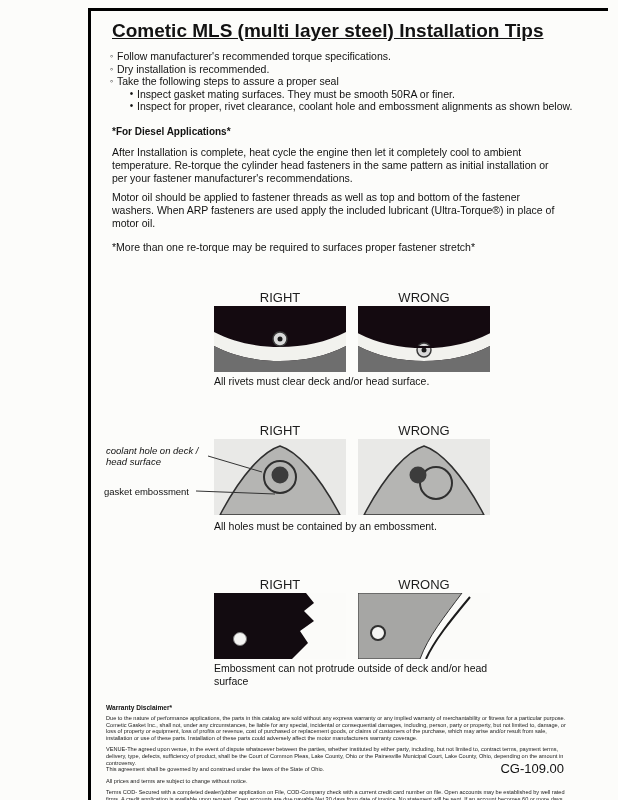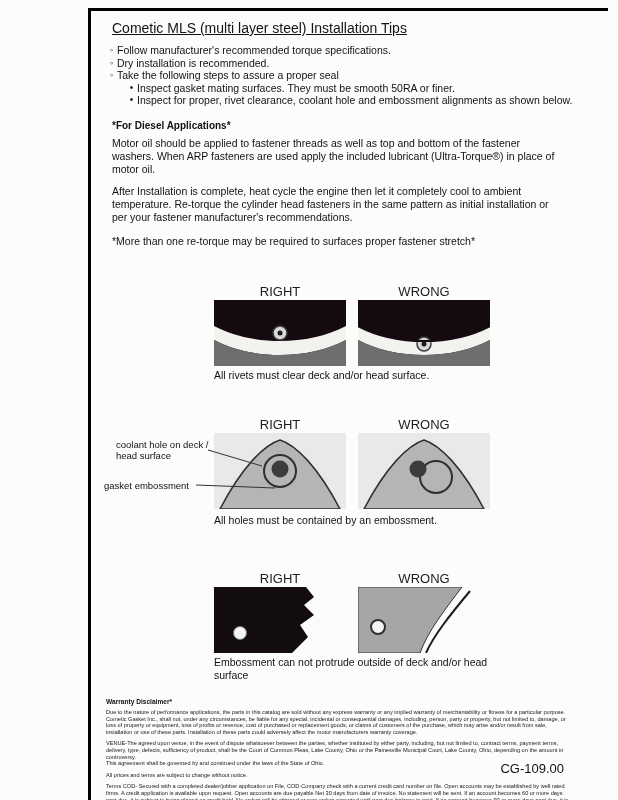--- a/index.html
+++ b/index.html
@@ -7,41 +7,41 @@
   body {
     width:618px; height:800px; background:#fcfcfa;
     font-family:"Liberation Sans", sans-serif; color:#121212;
     position:relative; overflow:hidden;
   }
   .page { position:relative; width:618px; height:800px; }
   .edge-top  { position:absolute; left:88px; top:8px;  width:520px; height:3px;  background:#000; }
   .edge-left { position:absolute; left:88px; top:8px;  width:3px;  height:792px; background:#000; }
   .content { position:absolute; left:102px; top:14px; width:500px; }
 
-  .title { font-size:14px; font-weight:normal; text-decoration:underline; margin:6px 0 8px 10px; }
+  .title { font-size:19px; font-weight:bold; text-decoration:underline; margin:6px 0 8px 10px; }
 
   .bullets { margin-left:4px; }
   .bullet-row { display:flex; font-size:10.5px; line-height:12.5px; }
   .bullet-row .marker { width:11px; text-align:center; flex:none; font-size:9px; line-height:12.5px; }
   .bullet-row.sub { margin-left:20px; }
   .bullet-row.sub .marker { font-size:10px; }
 
   .diesel-heading { font-size:10px; font-weight:bold; margin:13px 0 0 10px; }
   .para { font-size:10.5px; line-height:13px; margin:6px 0 0 10px; width:448px; }
   .note { font-size:10.5px; line-height:13px; margin:11px 0 0 10px; }
 
   .figures { margin-top:10px; }
   .fig-row { position:relative; width:100%; }
   .fig-pair { display:flex; justify-content:center; gap:12px;margin-top:36px; }
   .fig-col { width:132px; }
   .fig-label { text-align:center; font-size:13px; line-height:16px; color:#1c1c1c; }
   .fig-img { display:block; width:132px; }
   .fig-caption { width:276px; margin:3px auto 9px; font-size:10.5px; line-height:12.5px; }
   .annotation { position:absolute; font-size:9.5px; line-height:11px; color:#111; }
-  .ann1 { left:14px; top:22px; width:104px; }
+  .ann1 { left:4px; top:22px; width:104px;font-style:italic; }
   .ann2 { left:2px; top:63px; width:112px; }
   .ann-overlay { position:absolute; left:0; top:0; pointer-events:none; }
 
   .warranty { margin:15px 0 0 4px; width:468px; }
   .warranty .w-head { font-size:6.6px; font-weight:bold; margin:0 0 4px 0; }
   .warranty p { font-size:5.6px; line-height:6.6px; margin:0 0 5px 0; white-space:pre-line; color:#1a1a1a; }
 
   .footer { position:absolute; right:54px; bottom:24px; font-size:13px; color:#111; }
 </style>
 </head>
@@ -72,22 +72,22 @@
         <span class="marker">•</span>
         <span>Inspect gasket mating surfaces.  They must be smooth 50RA or finer.</span>
       </div>
       <div class="bullet-row sub">
         <span class="marker">•</span>
         <span>Inspect for proper, rivet clearance, coolant hole and embossment alignments as shown below.</span>
       </div>
     </div>
 
     <div class="diesel-heading">*For Diesel Applications*</div>
+    <div class="para" style="margin-top:9px;">After Installation is complete, heat cycle the engine then let it completely cool to ambient temperature. Re-torque the cylinder head fasteners in the same pattern as initial installation or per your fastener manufacturer's recommendations.</div>
     <div class="para">Motor oil should be applied to fastener threads as well as top and bottom of the fastener washers. When ARP fasteners are used apply the included lubricant (Ultra-Torque®) in place of motor oil.</div>
-    <div class="para" style="margin-top:9px;">After Installation is complete, heat cycle the engine then let it completely cool to ambient temperature. Re-torque the cylinder head fasteners in the same pattern as initial installation or per your fastener manufacturer's recommendations.</div>
     <div class="note">*More than one re-torque may be required to surfaces proper fastener stretch*</div>
 
     <div class="figures">
 
       <div class="fig-row">
         <div class="fig-pair">
           <div class="fig-col">
             <div class="fig-label">RIGHT</div>
             <svg class="fig-img" viewBox="0 0 132 66" width="132" height="66">
               <rect width="132" height="66" fill="#140a10"></rect>

